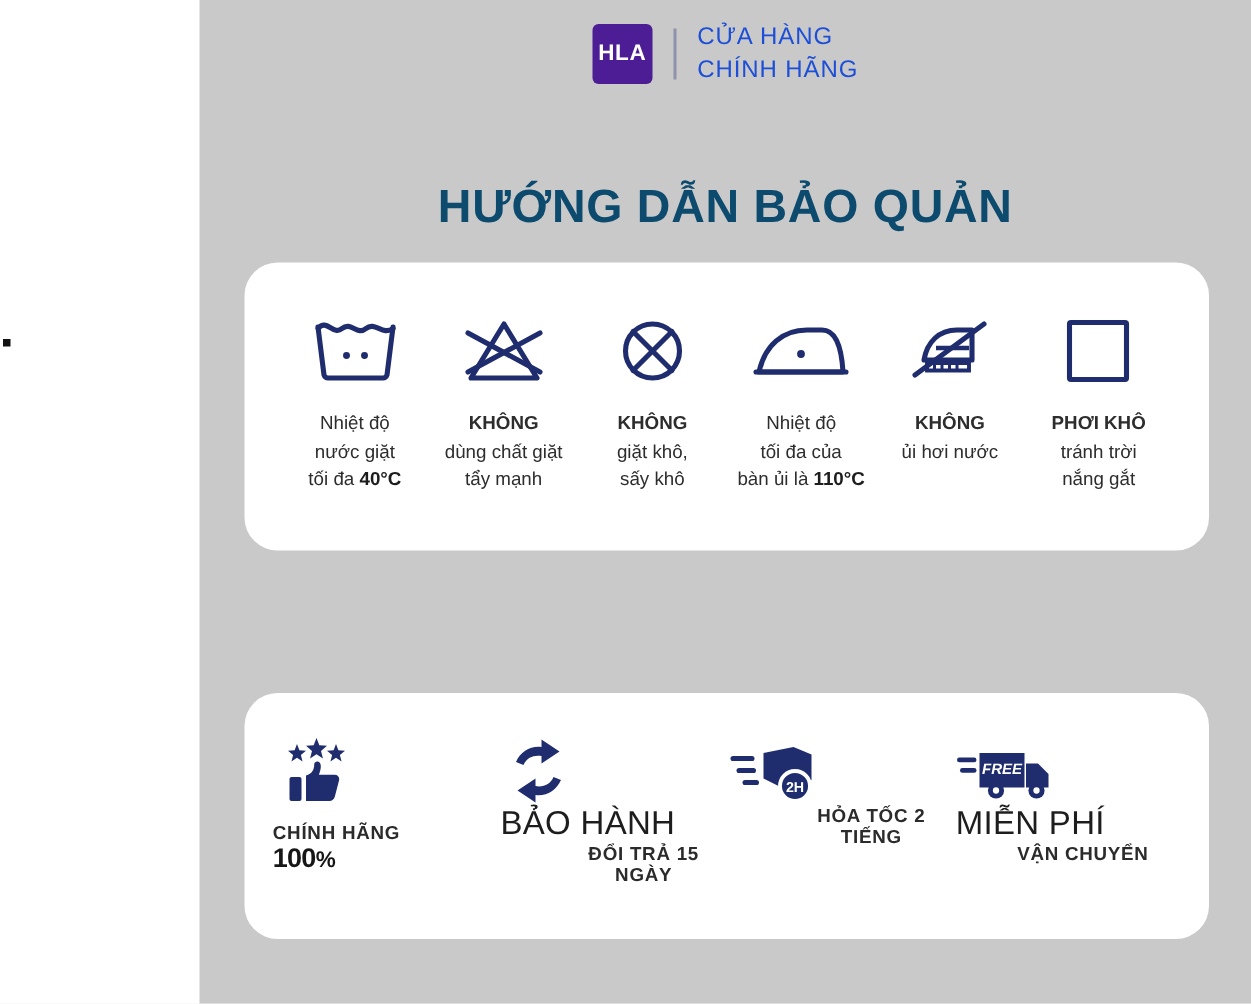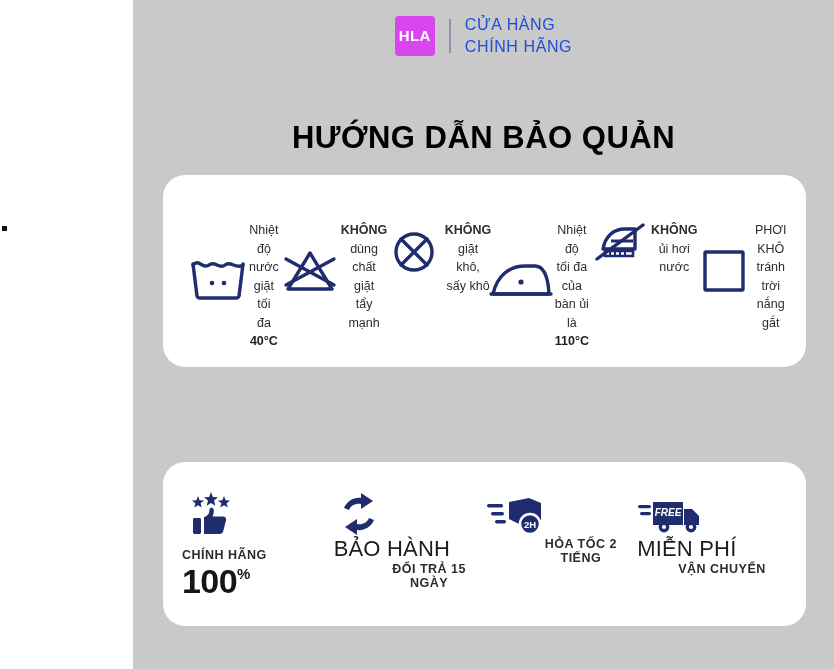--- a/index.html
+++ b/index.html
@@ -16,54 +16,54 @@
   .panel{
     position:absolute;left:133px;top:0;width:701px;height:669px;
     background:#c9c9c9;
   }
   
   .brand{
     position:absolute;left:0;right:0;top:14px;
     display:flex;justify-content:center;align-items:center;gap:14px;
   }
   .brand-mark{
-    width:40px;height:40px;border-radius:4px;background:#d946ef;
+    width:40px;height:40px;border-radius:4px;background:#4c1d95;
     display:flex;align-items:center;justify-content:center;
   }
   .brand-mark span{
     color:#ffffff;font-size:15px;font-weight:bold;letter-spacing:.4px;
     font-family:"Liberation Sans",sans-serif;
   }
   .brand-divider{width:2px;height:34px;background:#8e93ab;}
   .brand-text{
     color:#1d4ed8;font-weight:normal;font-size:16px;line-height:1.35;
     letter-spacing:.6px;
   }
   
   .section-title{
     position:absolute;left:0;right:0;text-align:center;
-    color:#000000;font-weight:bold;font-size:31px;letter-spacing:.5px;
+    color:#0c4a6e;font-weight:bold;font-size:31px;letter-spacing:.5px;
     font-family:"Liberation Sans",sans-serif;
   }
   #title-care{top:120px;}
   #title-policy{top:410px;}
   
   .card{
     position:absolute;background:#ffffff;border-radius:22px;
   }
   #care-card{left:30px;top:175px;width:643px;height:192px;}
   #policy-card{left:30px;top:462px;width:643px;height:164px;}
   
   .care-grid{
     position:absolute;left:0;top:0;width:100%;height:100%;
     display:flex;align-items:flex-start;justify-content:space-between;
     padding:32px 24px 0 24px;box-sizing:border-box;
   }
   .care-item{
-    width:104px;display:flex;flex-direction:row;align-items:center;
+    width:104px;display:flex;flex-direction:column;
   }
   .care-ico{height:52px;display:flex;align-items:center;justify-content:center;}
   .care-cap{
     margin-top:14px;text-align:center;color:#2d2d2d;
     font-size:12.5px;line-height:1.48;
     font-family:"Liberation Sans",sans-serif;
   }
   .care-cap .hl{font-weight:bold;color:#1d1d1d;}
   
   .policy-grid{
@@ -79,21 +79,21 @@
   }
   .policy-l2{
     text-align:center;color:#1d1d1d;font-weight:normal;
     font-size:22px;letter-spacing:.2px;line-height:1.15;
   }
   .policy-l3{
     text-align:center;color:#2b2b2b;font-size:12.5px;letter-spacing:.5px;
     margin-top:1px;font-weight:bold;padding-left:41px;
   }
   .big100{display:flex;align-items:flex-start;justify-content:center;}
-  .big100 .num{font-size:34px;font-weight:bold;color:#161616;letter-spacing:-.5px;}
+  .big100 .num{font-size:18px;font-weight:bold;color:#161616;letter-spacing:-.5px;}
   .big100 .pct{font-size:15px;font-weight:bold;color:#161616;margin-top:3px;}
 </style>
 </head>
 <body>
 
 <div class="page">
 
   <div class="left-margin">
     <div class="margin-dot"></div>
   </div>
@@ -196,21 +196,21 @@
           </div>
         </div>
 
         <div class="care-item">
           <div class="care-ico">
             <svg width="62" height="46" viewBox="0 0 62 46">
               <rect x="12" y="5" width="38" height="38" rx="1" fill="none" stroke="#1f2d6e" stroke-width="3.4"></rect>
             </svg>
           </div>
           <div class="care-cap">
-            <div style="font-weight:normal">PHƠI KHÔ</div>
+            <div style="font-weight:bold">PHƠI KHÔ</div>
             <div>tránh trời</div>
             <div>nắng gắt</div>
           </div>
         </div>
 
       </div>
     </div>
 
 
     <div class="card" id="policy-card">

